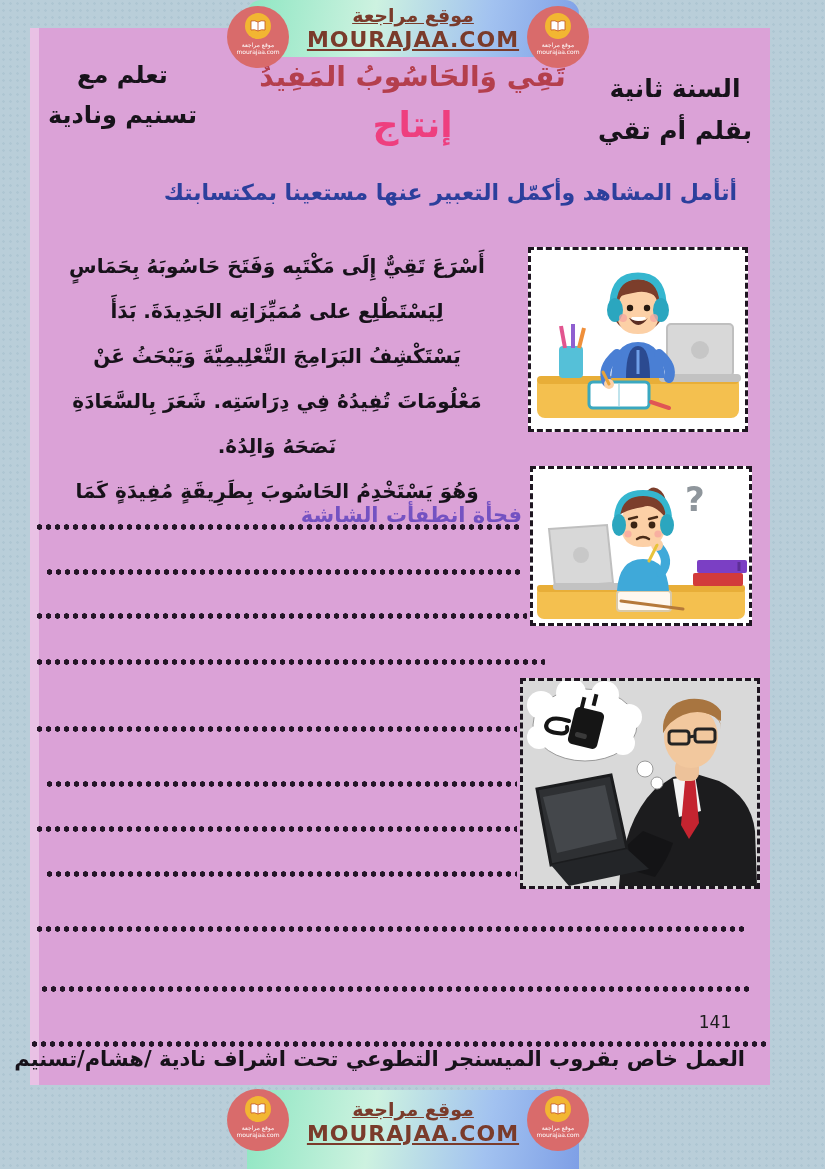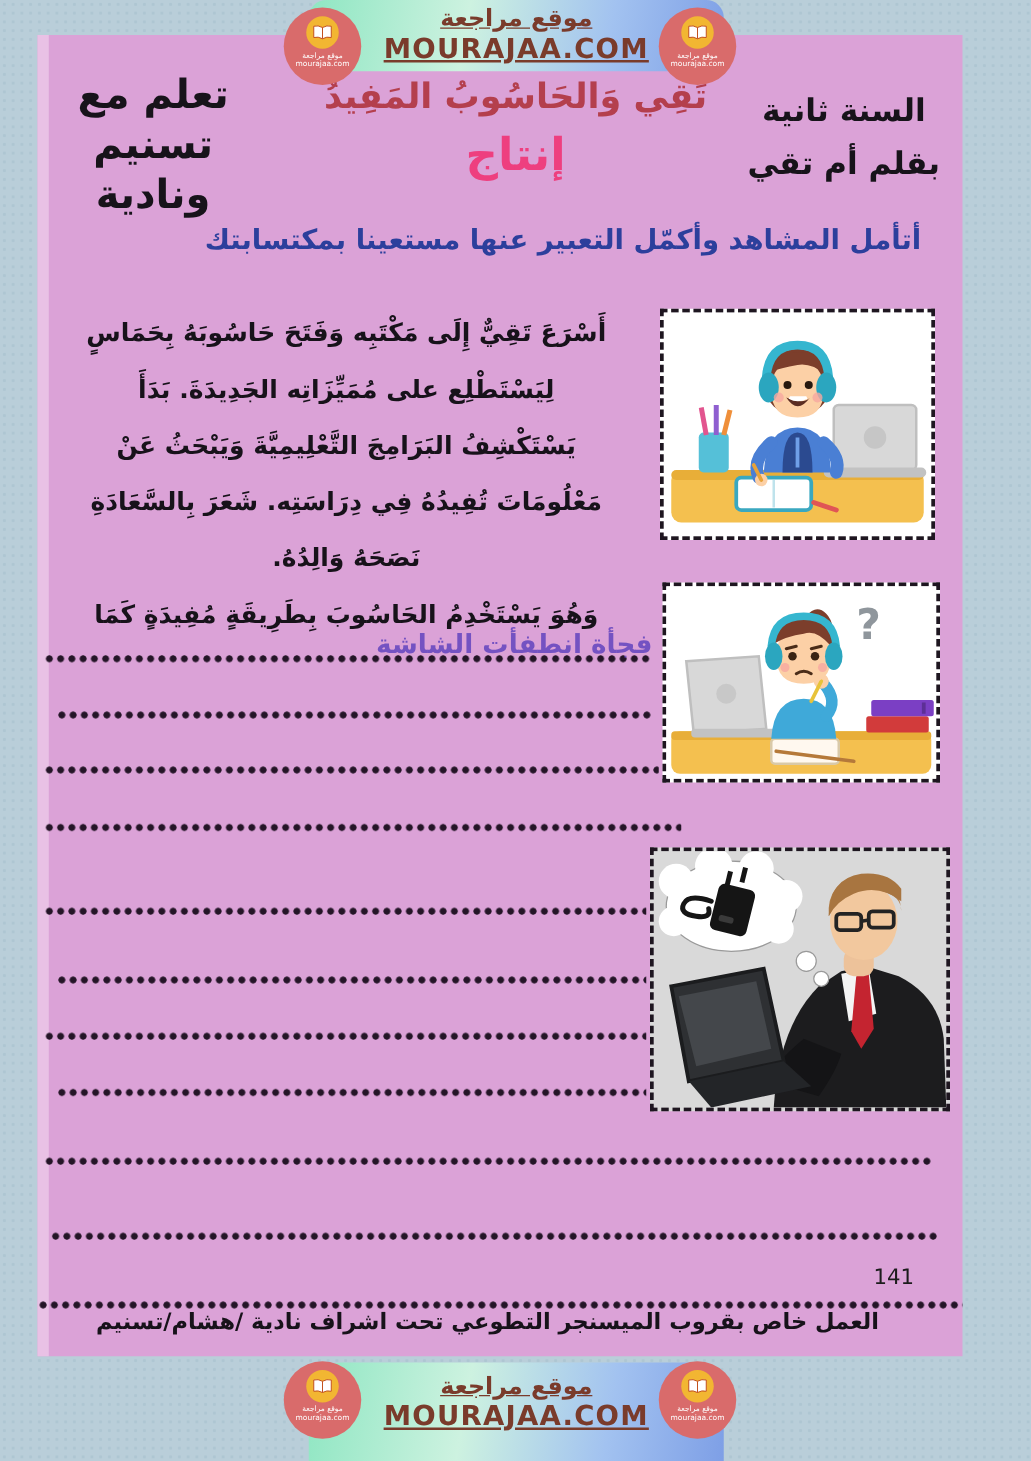--- a/index.html
+++ b/index.html
@@ -36,21 +36,21 @@
     display:flex; flex-direction:column; align-items:center; padding-top:7px;
   }
   .logo .disc{
     width:26px; height:26px; border-radius:50%; background:#f2b632;
     display:flex; align-items:center; justify-content:center;
   }
   .logo .t1{ font-size:6px; color:#ffffff; margin-top:3px; line-height:1.1;}
   .logo .t2{ font-size:6px; color:#ffffff; line-height:1.1;}
   
   .corner{ position:absolute; color:#17131a; font-weight:bold; text-align:center; direction:rtl; z-index:5;}
-  .top-left{ left:40px; top:55px; width:165px; font-size:32px; line-height:40px;}
+  .top-left{ left:40px; top:55px; width:165px; font-size:24px; line-height:40px;}
   .top-right{ left:580px; top:68px; width:190px; font-size:25px; line-height:42px;}
   .main-title{
     position:absolute; left:240px; top:60px; width:345px; text-align:center;
     font-size:28px; font-weight:bold; color:#b43f4d; direction:rtl; white-space:nowrap; z-index:5;
   }
   .sub-title{
     position:absolute; left:240px; top:104px; width:345px; text-align:center;
     font-size:36px; font-weight:bold; color:#ee3f7f; direction:rtl; z-index:5;
   }
   .instruction{
@@ -76,21 +76,21 @@
   .pic{
     position:absolute; border:3px dashed #1e1620; background:#ffffff; z-index:10;
   }
   .pic svg{ display:block; }
   .page-number{
     position:absolute; left:690px; top:1012px; width:50px; text-align:center;
     font-size:17px; color:#1c1c1c; z-index:6;
   }
   .credit{
     position:absolute; left:35px; top:1047px; width:710px; text-align:center;
-    direction:rtl; font-size:18px; font-weight:bold; color:#17121a; z-index:6; white-space:nowrap;
+    direction:rtl; font-size:21px; font-weight:bold; color:#17121a; z-index:6; white-space:nowrap;
   }
 </style>
 </head>
 <body>
 
 <div class="canvas">
 
   <div class="page"></div>
   <div class="page-left-strip"></div>
 

